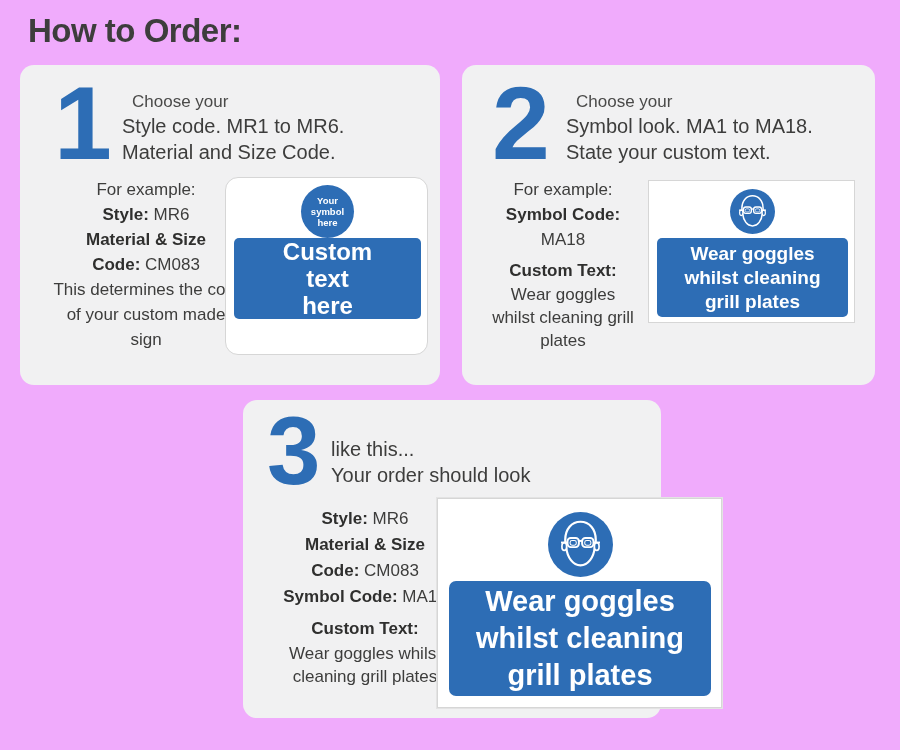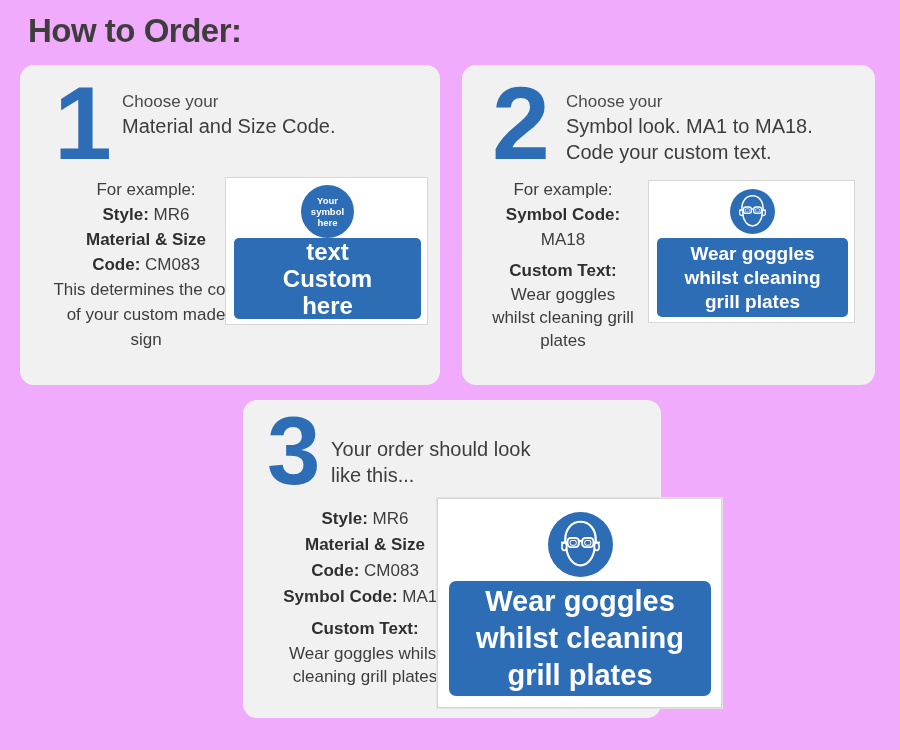--- a/index.html
+++ b/index.html
@@ -21,33 +21,33 @@
     font-size:104px; line-height:0.78; letter-spacing:-5px;
   }
   #panel-1 .step-num { left:34px; top:18px; }
   #panel-2 .step-num { left:30px; top:18px; }
   #panel-3 .step-num { left:24px; top:14px; font-size:96px; }
 
   .heading { position:absolute; color:#3d3d3c; }
   #panel-1 .heading { left:102px; top:26px; }
   #panel-2 .heading { left:104px; top:26px; }
   #panel-3 .heading { left:88px;  top:36px; }
-  .intro { font-size:17px; color:#4a4a49; line-height:22px; }
+  .intro { font-size:17px; color:#4a4a49; line-height:22px;margin-left:10px; }
   .hline { font-size:20px; line-height:26px; color:#3d3d3c; }
 
   .details { position:absolute; font-size:17px; line-height:25px; color:#3d3d3c;text-align:center; }
   #panel-1 .details { left:30px; top:112px; width:192px; }
   #panel-2 .details { left:30px; top:112px; width:142px; }
   #panel-3 .details { left:25px; top:106px; width:194px; line-height:26px; }
   .details strong { font-weight:bold; color:#2f2f2e; }
   .gap-top { margin-top:6px; }
   .wrap-text { line-height:23px; }
 
   .sign { position:absolute; background:#ffffff; border:1px solid #d6d6d6; }
-  #sign-1 { left:205px; top:112px; width:203px; height:148px; }
+  #sign-1 { left:205px; top:112px; width:203px; height:178px;border-radius:13px; }
   #sign-2 { left:186px; top:115px; width:207px; height:143px; }
   #sign-3 { left:194px; top:98px;  width:285px; height:210px; box-shadow:0 0 0 1px #e3e3e3; }
 
   .symbol-circle {
     position:absolute; background:#2d6db5; border-radius:50%;
     color:#ffffff; display:flex; flex-direction:column;
     align-items:center; justify-content:center; text-align:center;
     font-weight:bold;
   }
   #sign-1 .symbol-circle { left:75px; top:7px; width:53px; height:53px; font-size:9.5px; line-height:11px; }
@@ -70,49 +70,50 @@
 <body>
 
 <div class="canvas">
 
   <div class="page-title">How to Order:</div>
 
   <section class="panel" id="panel-1">
     <div class="step-num">1</div>
     <div class="heading">
       <div class="intro">Choose your</div>
+      <div class="hline">Style code. MR1 to MR6.</div>
       <div class="hline">Material and Size Code.</div>
     </div>
     <div class="details">
       <div>For example:</div>
       <div><strong>Style:</strong><span> MR6</span></div>
       <div><strong>Material &amp; Size</strong></div>
       <div><strong>Code:</strong><span> CM083</span></div>
       <div>This determines the cost of your custom made sign</div>
     </div>
     <div class="sign" id="sign-1">
       <div class="symbol-circle">
         <div>Your</div>
         <div>symbol</div>
         <div>here</div>
       </div>
       <div class="sign-rect">
+        <div>Custom</div>
         <div>text</div>
-        <div>Custom</div>
         <div>here</div>
       </div>
     </div>
   </section>
 
   <section class="panel" id="panel-2">
     <div class="step-num">2</div>
     <div class="heading">
       <div class="intro">Choose your</div>
       <div class="hline">Symbol look. MA1 to MA18.</div>
-      <div class="hline">Code your custom text.</div>
+      <div class="hline">State your custom text.</div>
     </div>
     <div class="details">
       <div>For example:</div>
       <div><strong>Symbol Code:</strong></div>
       <div>MA18</div>
       <div class="gap-top"><strong>Custom Text:</strong></div>
       <div class="wrap-text">Wear goggles whilst cleaning grill plates</div>
     </div>
     <div class="sign" id="sign-2">
       <div class="goggles-wrap">
@@ -134,22 +135,22 @@
         <div>Wear goggles</div>
         <div>whilst cleaning</div>
         <div>grill plates</div>
       </div>
     </div>
   </section>
 
   <section class="panel" id="panel-3">
     <div class="step-num">3</div>
     <div class="heading">
+      <div class="hline">like this...</div>
       <div class="hline">Your order should look</div>
-      <div class="hline">like this...</div>
     </div>
     <div class="details">
       <div><strong>Style:</strong><span> MR6</span></div>
       <div><strong>Material &amp; Size</strong></div>
       <div><strong>Code:</strong><span> CM083</span></div>
       <div><strong>Symbol Code:</strong><span> MA18</span></div>
       <div class="gap-top"><strong>Custom Text:</strong></div>
       <div class="wrap-text">Wear goggles whilst cleaning grill plates</div>
     </div>
     <div class="sign" id="sign-3">

